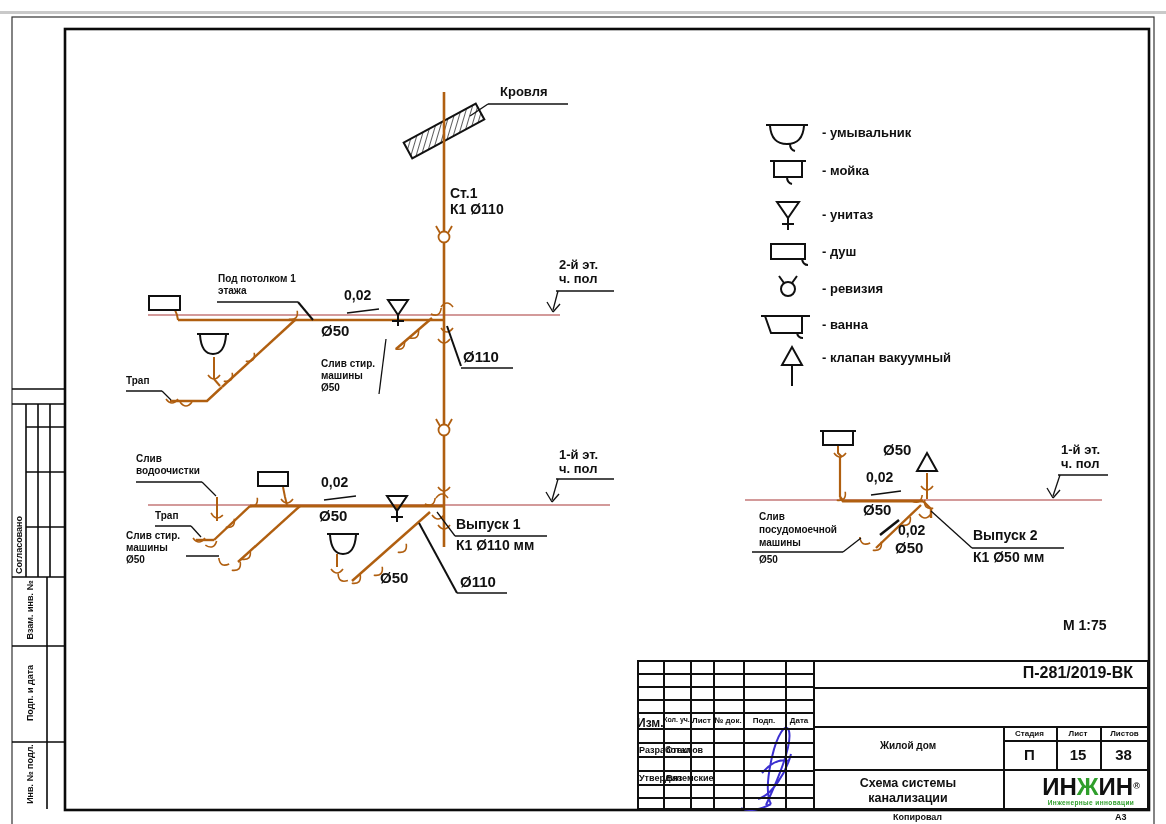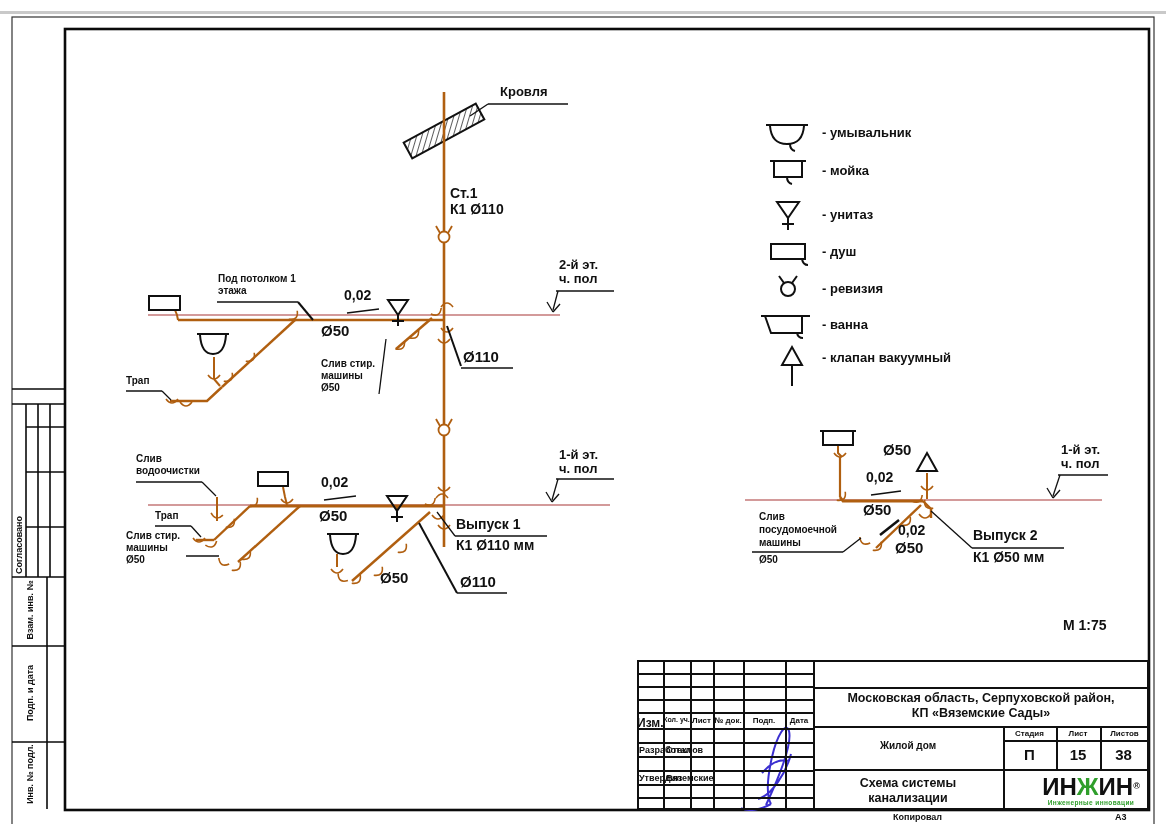--- a/index.html
+++ b/index.html
@@ -337,23 +337,22 @@
     <div class="cellt ctr" style="left:53px;top:56px;width:23px;font-size:8px">Лист</div>
     <div class="cellt ctr" style="left:76px;top:56px;width:30px;font-size:8px">№ док.</div>
     <div class="cellt ctr" style="left:106px;top:56px;width:42px;font-size:8px">Подп.</div>
     <div class="cellt ctr" style="left:148px;top:56px;width:28px;font-size:8px">Дата</div>
 
     <div class="cellt" style="left:2px;top:85px;font-size:9px">Разработал</div>
     <div class="cellt" style="left:29px;top:85px;font-size:9px">Стеклов</div>
     <div class="cellt" style="left:2px;top:113px;font-size:9px">Утвердил</div>
     <div class="cellt" style="left:29px;top:113px;font-size:9px">Вяземские</div>
 
-
-    <div class="cellt ctr" style="left:176px;top:31px;width:336px;font-size:12.5px">Московская область, Серпуховской район,</div>
-    <div class="cellt ctr" style="left:176px;top:46px;width:336px;font-size:12.5px">КП «Вяземские Сады»</div>
+    <div class="cellt" style="left:176px;top:4px;width:320px;text-align:right;font-size:16px">П-281/2019-ВК</div>
+
 
     <div class="cellt ctr" style="left:176px;top:80px;width:190px;font-size:10px">Жилой дом</div>
 
     <div class="cellt ctr" style="left:366px;top:69px;width:53px;font-size:8px">Стадия</div>
     <div class="cellt ctr" style="left:419px;top:69px;width:44px;font-size:8px">Лист</div>
     <div class="cellt ctr" style="left:463px;top:69px;width:49px;font-size:8px">Листов</div>
     <div class="cellt ctr" style="left:366px;top:86px;width:53px;font-size:15px">П</div>
     <div class="cellt ctr" style="left:419px;top:86px;width:44px;font-size:15px">15</div>
     <div class="cellt ctr" style="left:463px;top:86px;width:47px;font-size:15px">38</div>
 

